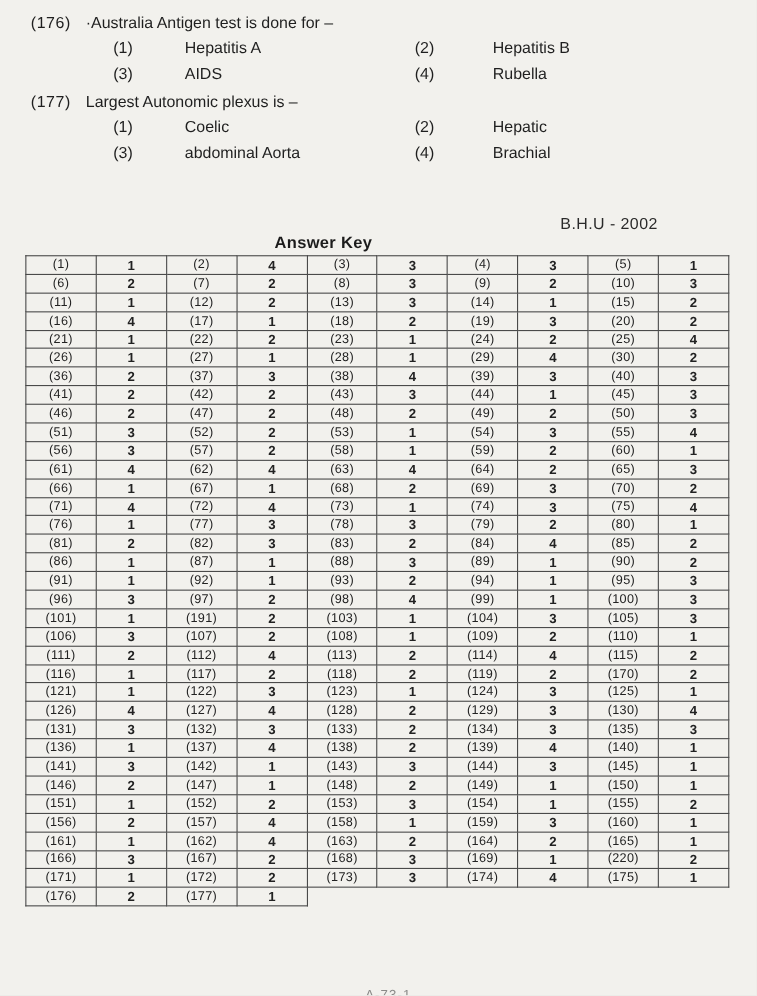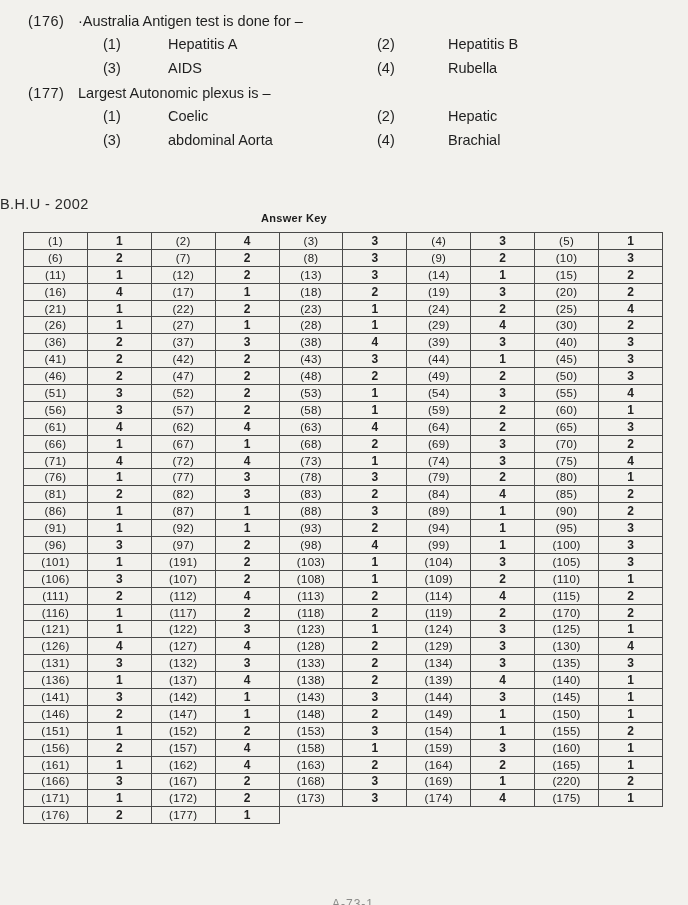--- a/index.html
+++ b/index.html
@@ -45,32 +45,32 @@
     line-height: 23.5px;
     color: #1f1f1f;
   }
 
   
   .ak-title {
     position: absolute;
     top: 196px;
     left: 0;
     width: 598px;
-    text-align: left;
+    text-align: right;
     font-size: 14.5px;
     letter-spacing: 0.4px;
     color: #2a2a2a;
   }
   .ak-subtitle {
     position: absolute;
     top: 212px;
     left: 0;
     width: 588px;
     text-align: center;
-    font-size: 11px;
+    font-size: 15px;
     font-weight: 700;
     letter-spacing: 0.3px;
     color: #1c1c1c;
   }
 
   
   table.answer-key {
     position: absolute;
     top: 232px;
     left: 23px;

